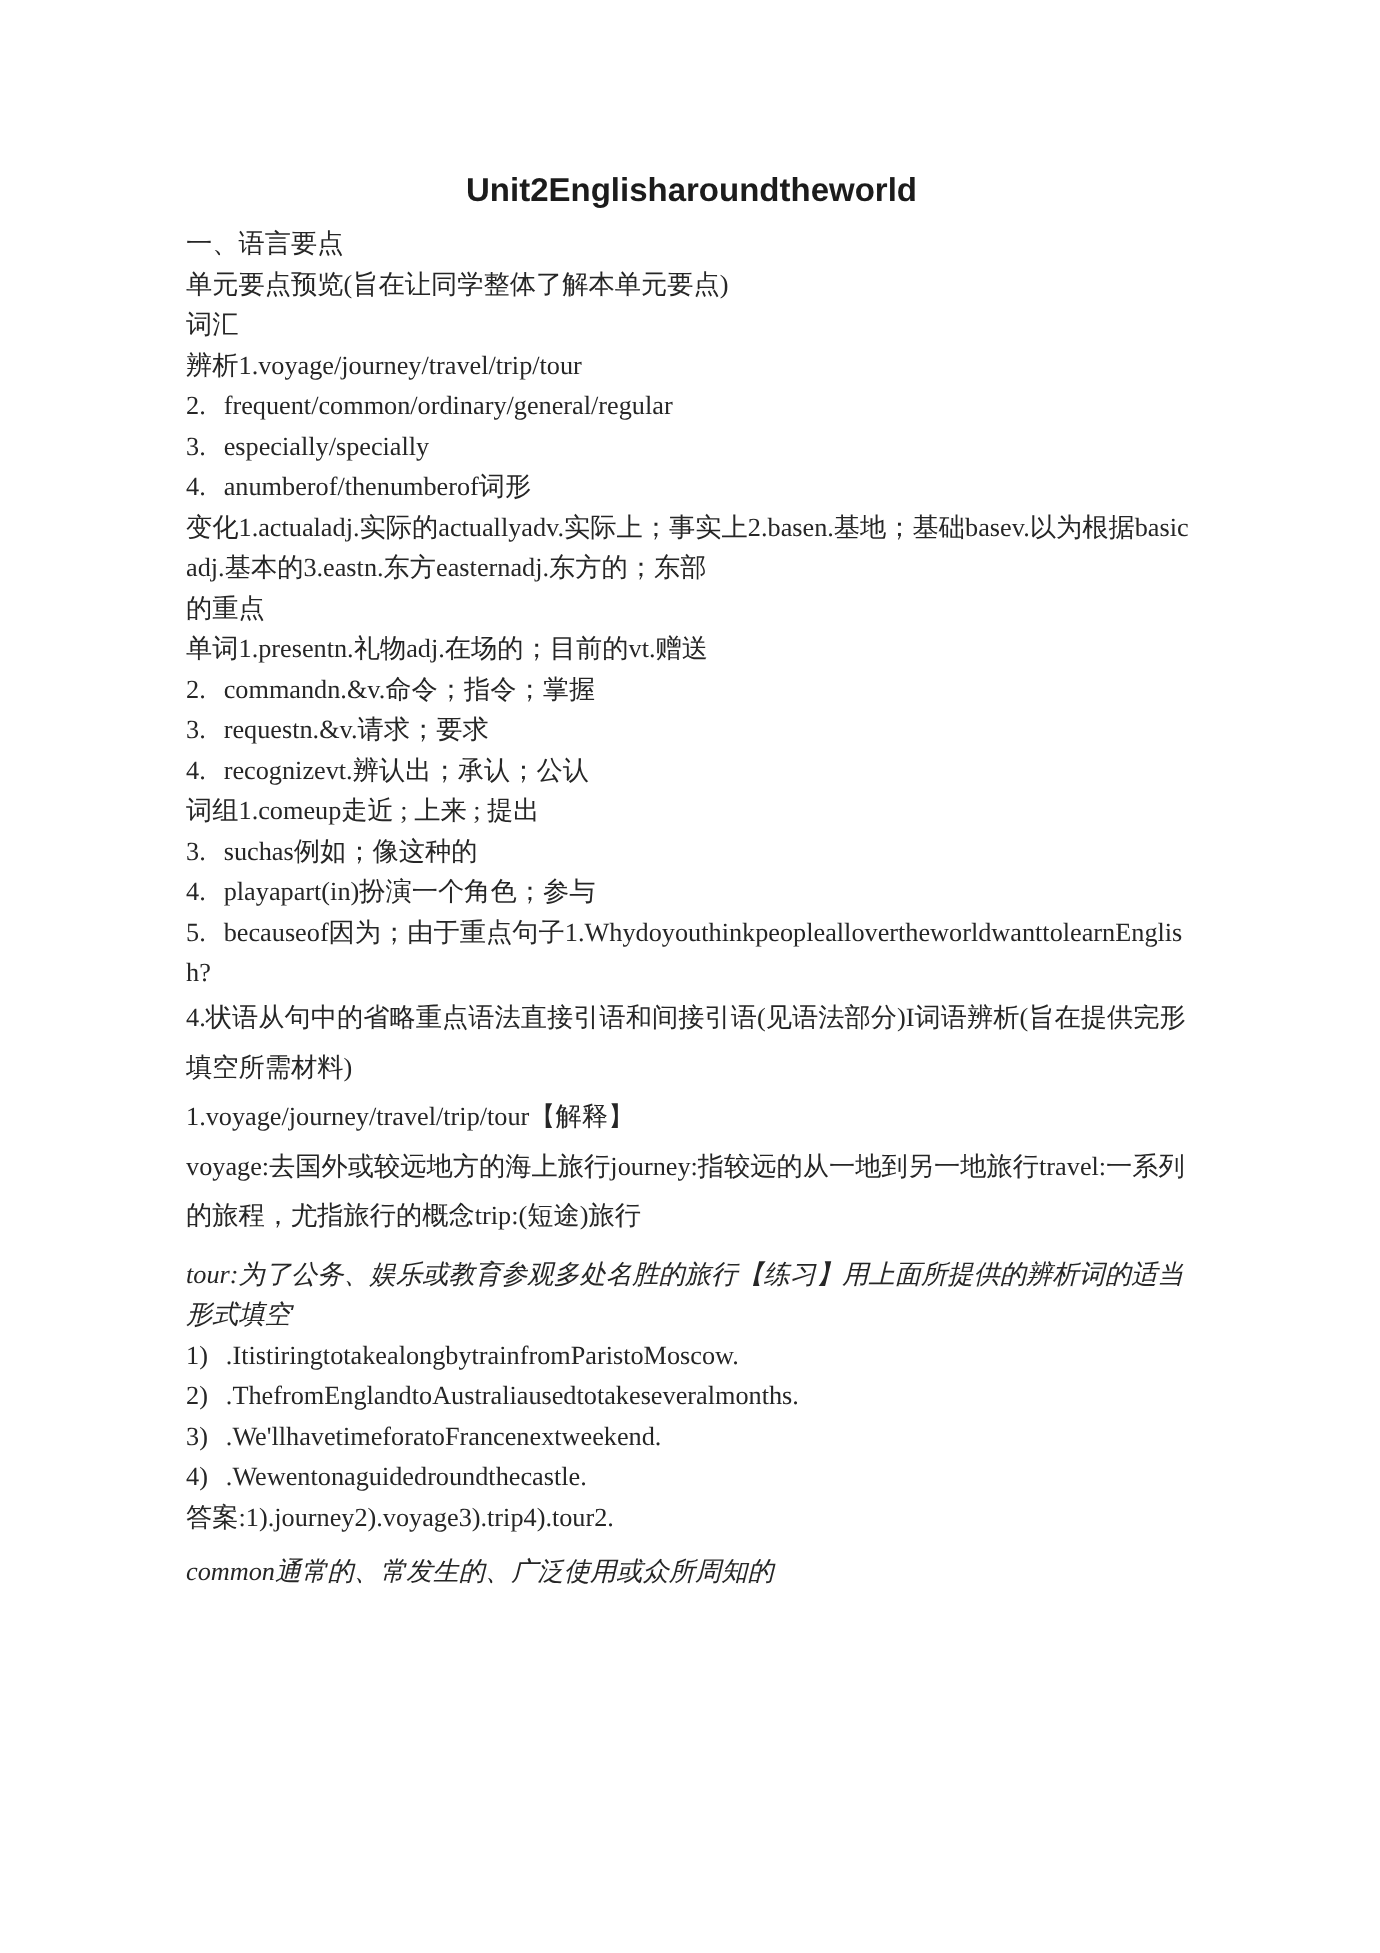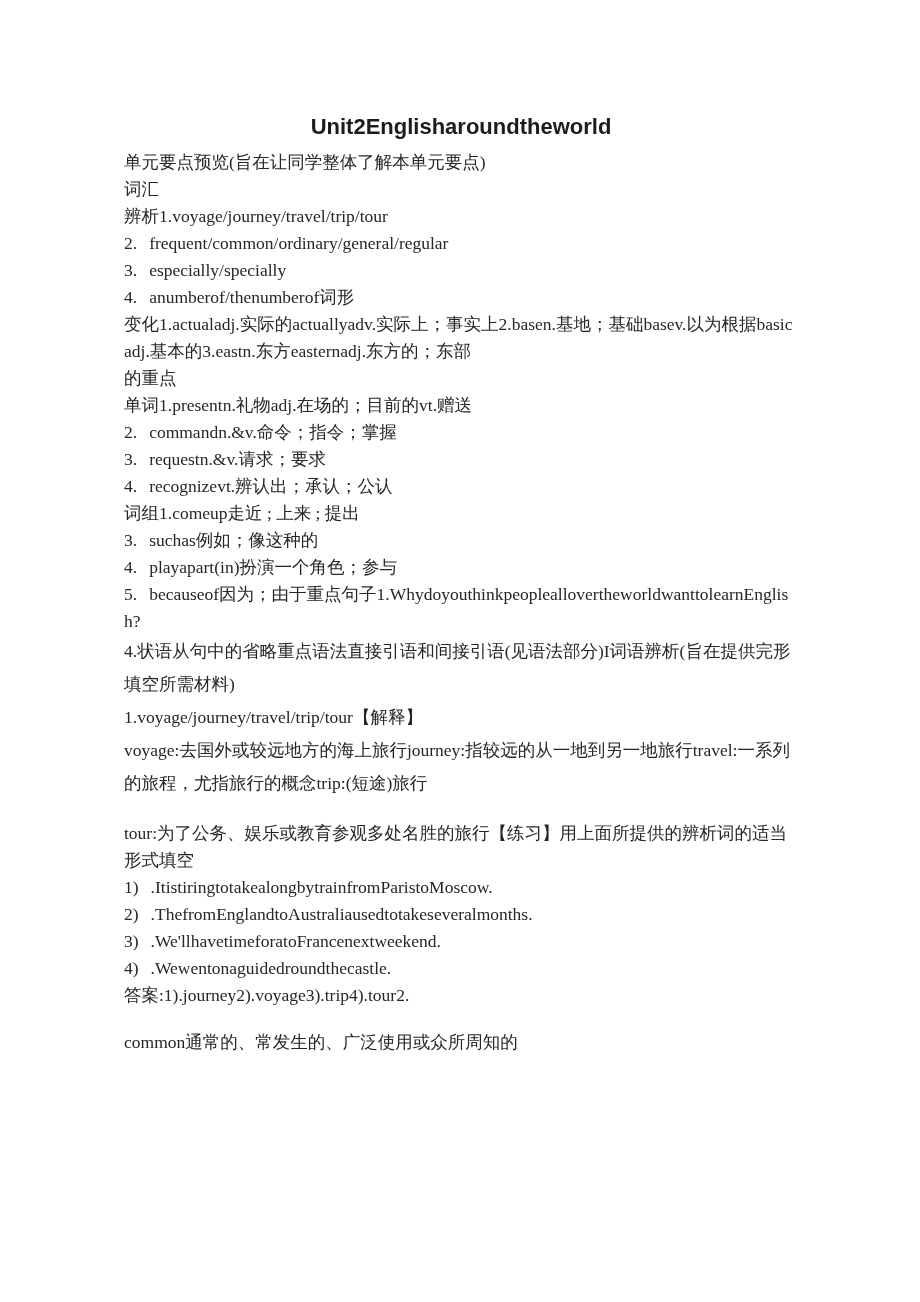--- a/index.html
+++ b/index.html
@@ -28,30 +28,31 @@
     color: #1c1c1c;
   }
   .content p {
     margin: 0;
     font-size: 17.5px;
     line-height: 27px;
     word-break: break-all;
     overflow-wrap: anywhere;
   }
   .content p.loose { line-height: 33px; }
-  .content p.mt { margin-top: 20px; }
+  .content p.mt { margin-top: 9px; font-style: italic; }
   .num { margin-right: 12px; }
 </style>
 </head>
 <body>
 
 <div class="page">
   <div class="content">
     <h1 class="title">Unit2Englisharoundtheworld</h1>
     <div id="lines">
+        <p>一、语言要点</p>
         <p>单元要点预览(旨在让同学整体了解本单元要点)</p>
         <p>词汇</p>
         <p>辨析1.voyage/journey/travel/trip/tour</p>
         <p><span class="num">2.</span><span>frequent/common/ordinary/general/regular</span></p>
         <p><span class="num">3.</span><span>especially/specially</span></p>
         <p><span class="num">4.</span><span>anumberof/thenumberof词形</span></p>
         <p>变化1.actualadj.实际的actuallyadv.实际上；事实上2.basen.基地；基础basev.以为根据basicadj.基本的3.eastn.东方easternadj.东方的；东部</p>
         <p>的重点</p>
         <p>单词1.presentn.礼物adj.在场的；目前的vt.赠送</p>
         <p><span class="num">2.</span><span>commandn.&amp;v.命令；指令；掌握</span></p>

